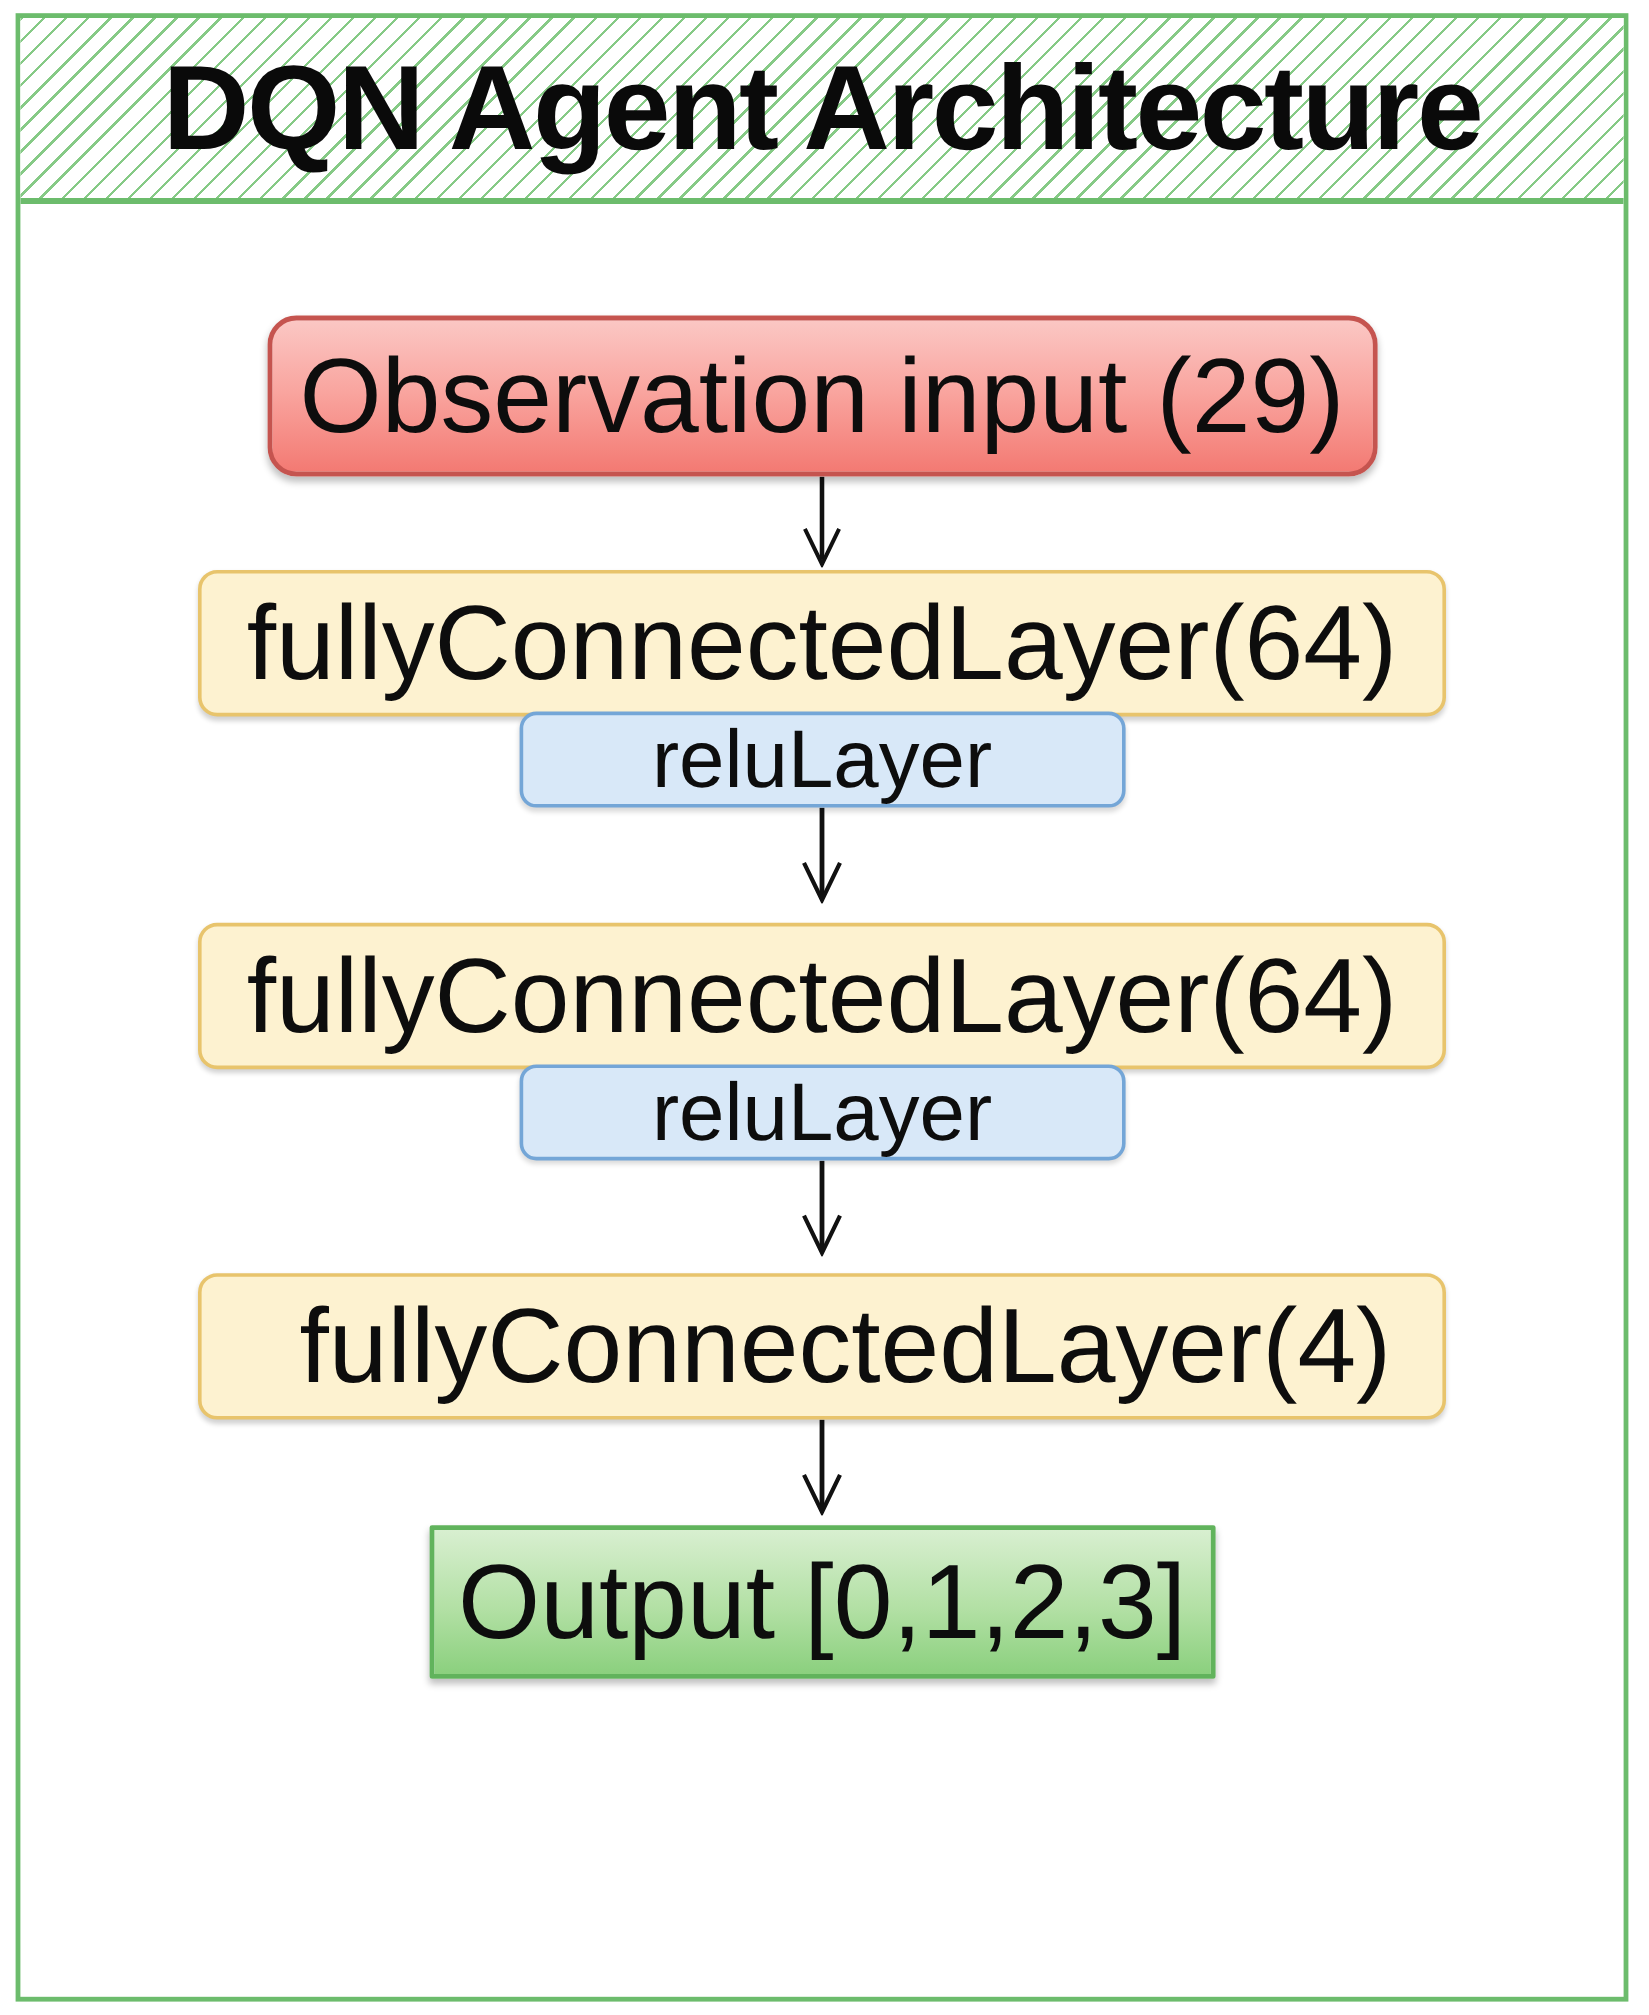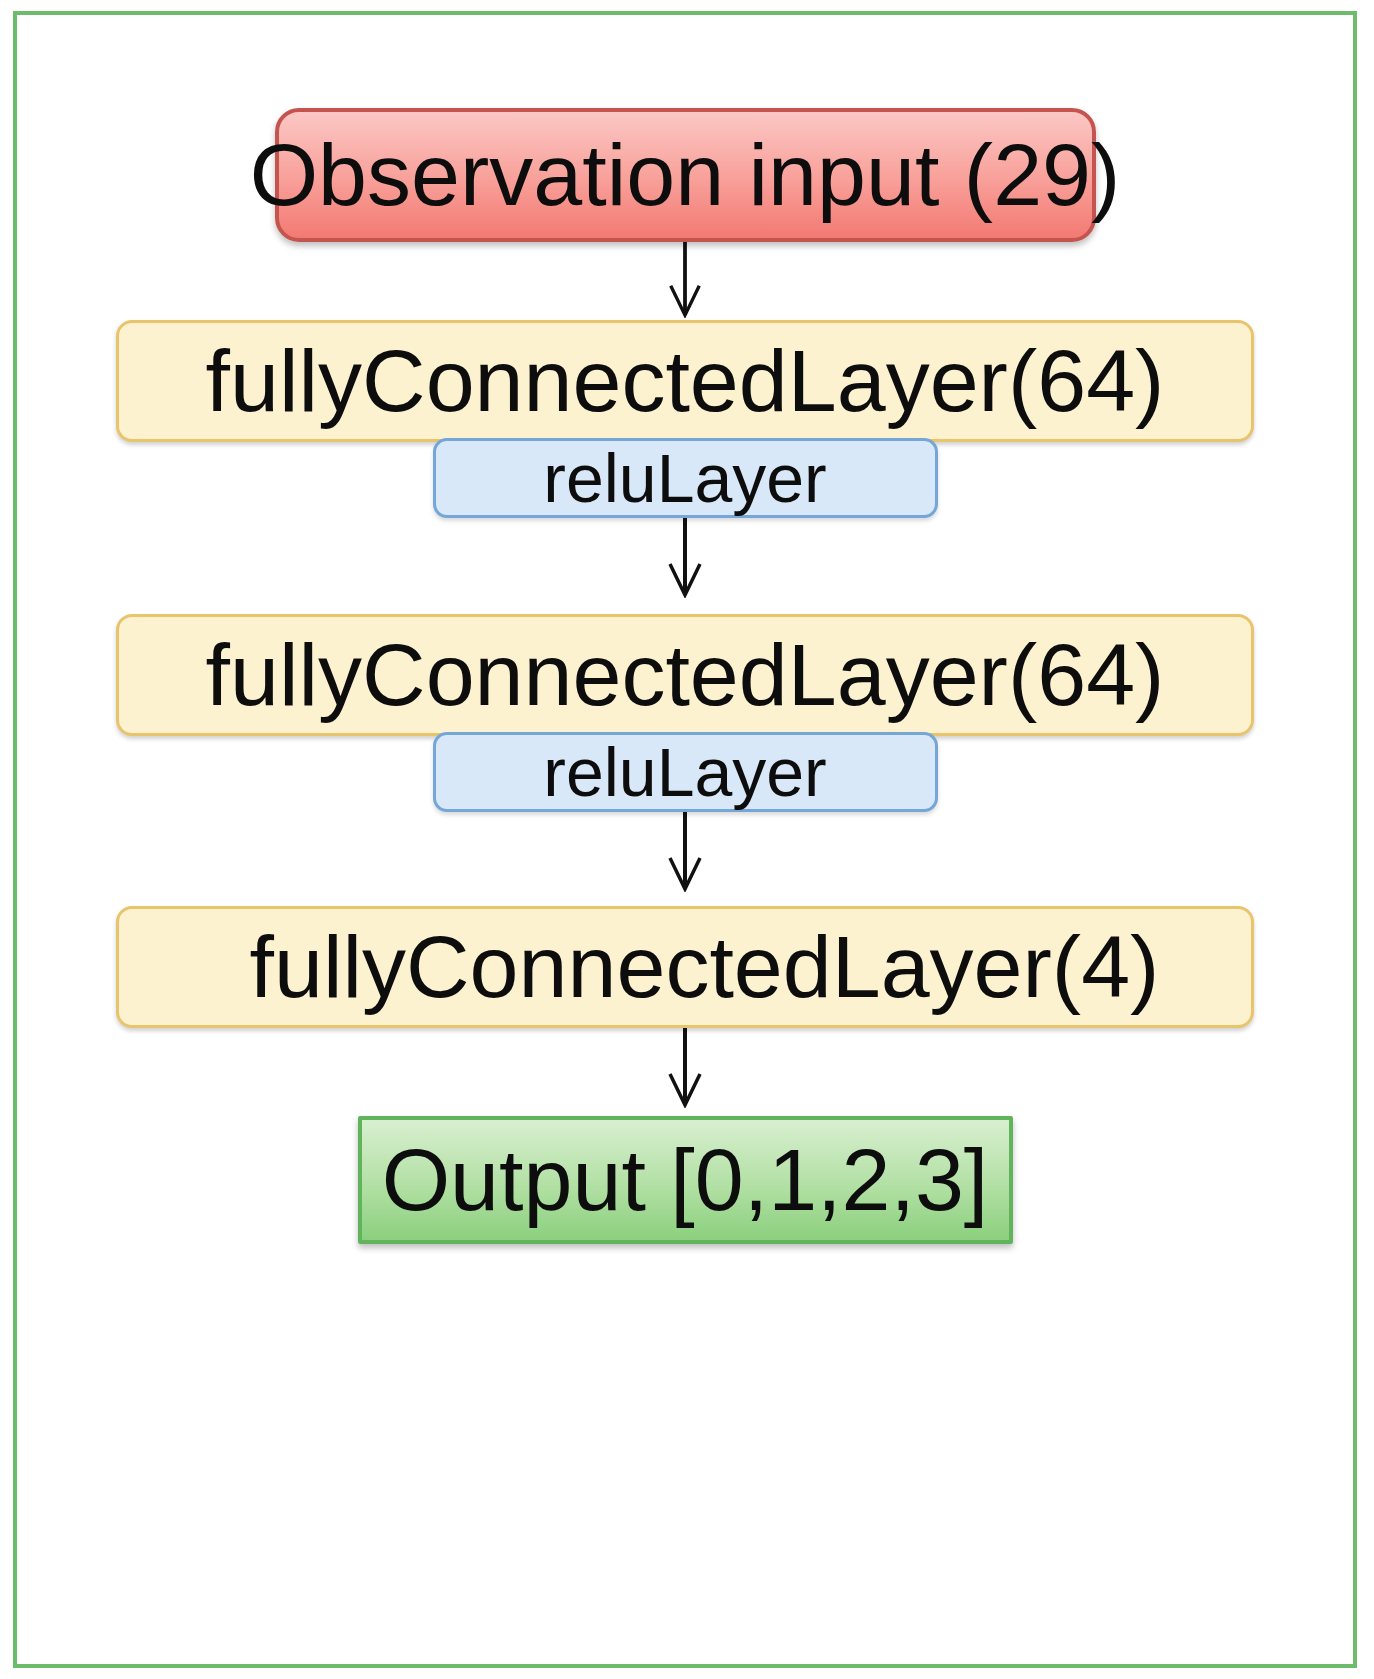--- a/index.html
+++ b/index.html
@@ -64,21 +64,21 @@
     align-items: center;
     justify-content: center;
     white-space: nowrap;
     font-size: 88px;
     line-height: 1;
     color: #0d0d0d;
     z-index: 2;
   }
   .node-obs {
     margin-top: 93px;
-    width: 821px;
+    width: 925px;
     height: 134px;
     border: 4px solid var(--input-red-border, #c5544f);
     border-radius: 24px;
     background: linear-gradient(180deg,
       var(--input-red-top, #fbc7c4) 0%,
       #f9a49e 48%,
       var(--input-red-bottom, #f37a73) 100%);
     box-shadow: 0 4px 6px rgba(0,0,0,0.25);
     z-index: 1;
   }
@@ -87,21 +87,21 @@
     width: 634px;
     height: 71px;
     border: 3px solid var(--norm-border, #ee8a84);
     border-radius: 14px;
     background: linear-gradient(180deg, #fcdedb 0%, var(--norm-fill, #fbd3d0) 100%);
     box-shadow: 0 3px 4px rgba(0,0,0,0.18);
     font-size: 86px;
     z-index: 3;
   }
   .node-fc {
-    width: 1138px;
+    width: 1040px;
     height: 122px;
     border: 3px solid var(--fc-border, #e8c46c);
     border-radius: 16px;
     background: var(--fc-fill, #fdf2d0);
     box-shadow: 0 3px 4px rgba(0,0,0,0.18);
     z-index: 1;
   }
   .node-fc1 { margin-top: 2px; }
   .node-fc2 { margin-top: 16px; }
   .node-fc3 { margin-top: 14px; padding-left: 39px; }
@@ -137,20 +137,23 @@
     stroke: var(--arrow-black, #111111);
     fill: none;
   }
 </style>
 </head>
 <body>
 
 <div class="canvas">
   <div class="frame">
 
+    <div class="titlebar">
+      <span class="title">DQN Agent Architecture</span>
+    </div>
 
     <div class="content">
 
       <div class="node node-obs">Observation input (29)</div>
 
 
       <svg class="arrow" width="46" height="76" viewBox="0 0 46 80">
         <line x1="23" y1="0" x2="23" y2="73" stroke-width="4"></line>
         <polyline points="8,46 23,77 38,46" stroke-width="3.5"></polyline>
       </svg>

